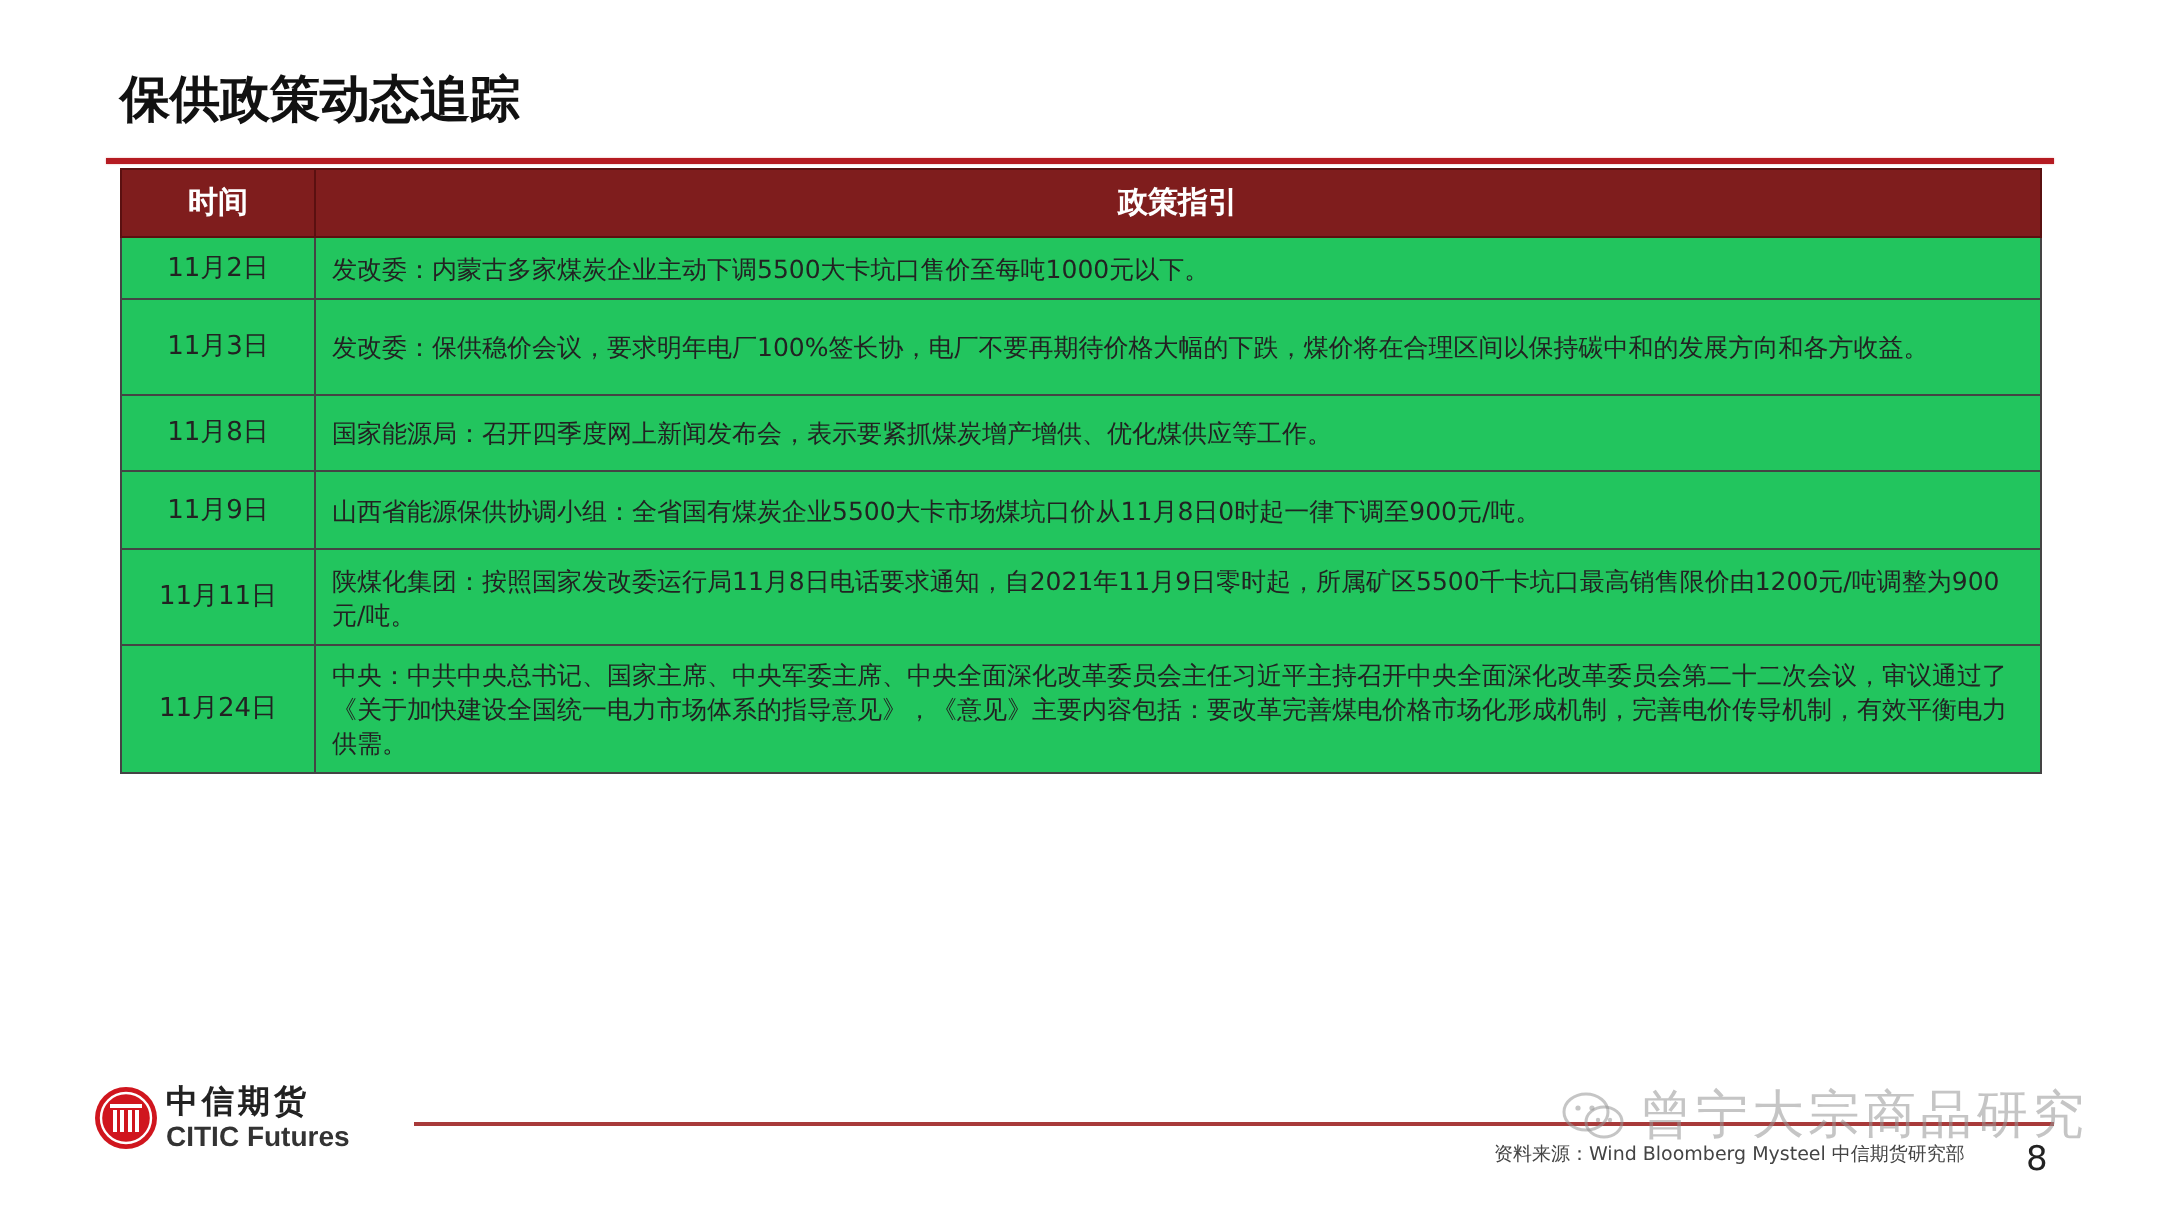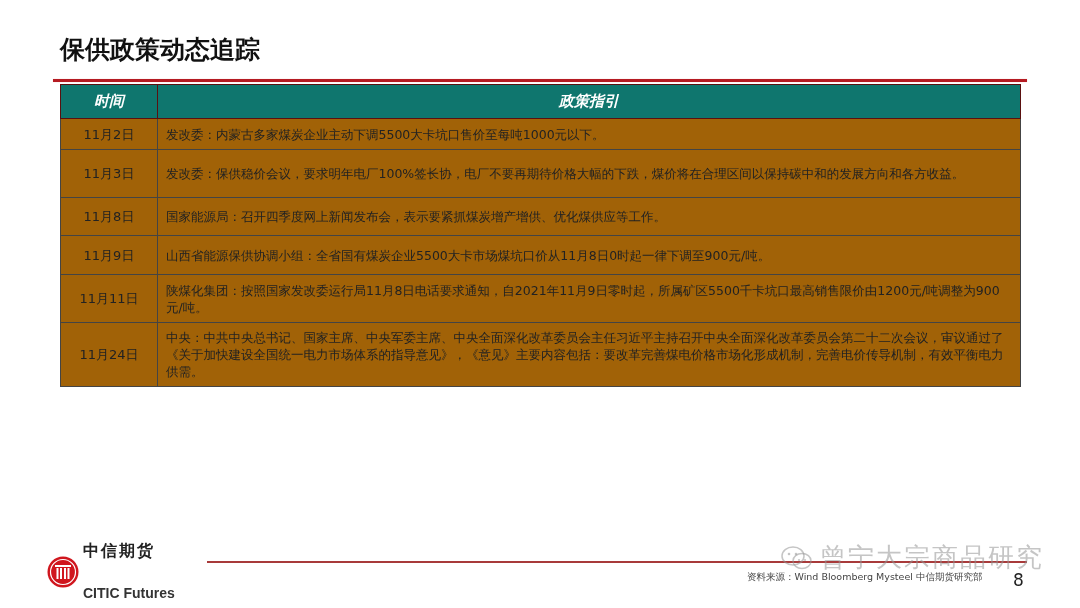--- a/index.html
+++ b/index.html
@@ -37,32 +37,31 @@
     .policy-table {
       position: absolute;
       left: 60px;
       top: 84px;
       width: 960px;
       border-collapse: collapse;
       table-layout: fixed;
       font-size: 12.5px;
     }
     .policy-table th {
-      background: #0f766e;
+      background: #7f1d1d;
       color: #ffffff;
       font-weight: bold;
       font-size: 15px;
       height: 33px;
       border: 1.5px solid #5a1010;
       text-align: center;
       padding: 0;
-      font-style: italic;
     }
     .policy-table td {
-      background: #a16207;
+      background: #22c55e;
       border: 1.2px solid #444444;
       padding: 3px 8px;
       line-height: 17px;
       vertical-align: middle;
       color: #222222;
     }
     .policy-table td.date {
       text-align: center;
       font-size: 13px;
       padding: 0;
@@ -78,21 +77,20 @@
     }
     .logo-mark {
       width: 32px;
       height: 32px;
       margin-right: 4px;
     }
     .logo-text {
       display: flex;
       flex-direction: column;
       line-height: 1;
-      gap: 25px;
     }
     .logo-cn {
       font-family: "DejaVu Serif", "Liberation Serif", serif;
       font-weight: bold;
       font-size: 16px;
       color: #222222;
       letter-spacing: 2px;
     }
     .logo-en {
       font-family: "Liberation Sans", sans-serif;

